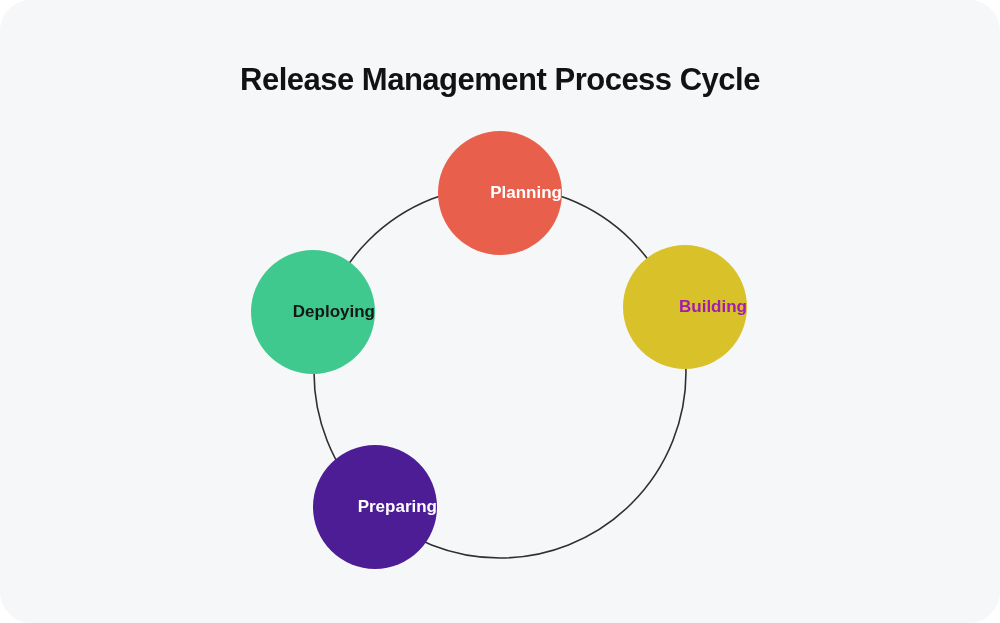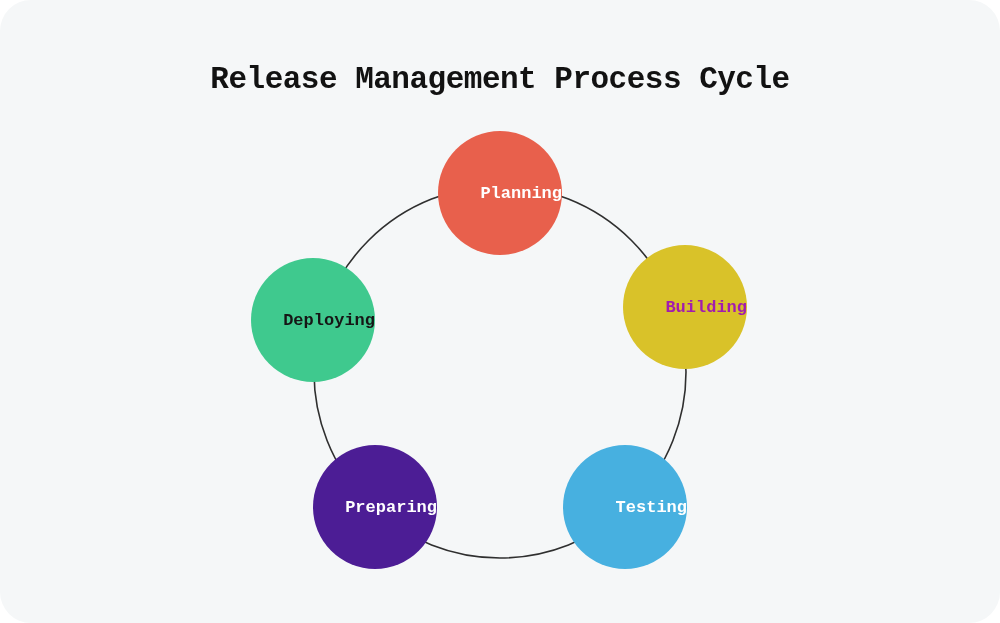--- a/index.html
+++ b/index.html
@@ -4,21 +4,21 @@
 <style>
   html, body {
     margin: 0;
     padding: 0;
   }
   .canvas {
     position: relative;
     width: 1000px;
     height: 623px;
     background: #f5f7f8;
-    font-family: Liberation Mono, monospace;
+    font-family: Liberation Sans, sans-serif;
     overflow: hidden;
     border-radius: 31px;
   }
   .title {
     position: absolute;
     left: 0;
     right: 0;
     top: 62px;
     margin: 0;
     text-align: center;
@@ -43,44 +43,41 @@
     font-size: 17px;
     font-weight: bold;
     text-align: center;
     user-select: none;
   }
   
   .node-planning  { left: 438px; top: 131px; }
   .node-building  { left: 623px; top: 245px; }
   .node-testing   { left: 563px; top: 445px; }
   .node-preparing { left: 313px; top: 445px; }
-  .node-deploying { left: 251px; top: 258px; }
+  .node-deploying { left: 251px; top: 250px; }
 </style>
 </head>
 <body>
 
 <div class="canvas" style="background: rgb(245, 247, 248);">
 
   <h1 class="title">Release Management Process Cycle</h1>
 
   <svg class="ring" width="1000" height="623" aria-hidden="true">
     <circle cx="500" cy="372" r="186" fill="none" stroke="#2f2f2f" stroke-width="1.6"></circle>
   </svg>
 
   <div class="node node-planning" style="background: rgb(232, 96, 76); color: rgb(255, 255, 255);">
     <span>Planning</span>
   </div>
 
   <div class="node node-building" style="background: rgb(217, 194, 41); color: #a21caf;">
     <span>Building</span>
   </div>
 
-  <div class="node node-testing" style="background: rgb(71, 176, 224); color: rgb(255, 255, 255);">
-    <span>Testing</span>
-  </div>
 
   <div class="node node-preparing" style="background: #4c1d95; color: rgb(255, 255, 255);">
     <span>Preparing</span>
   </div>
 
   <div class="node node-deploying" style="background: rgb(63, 201, 142); color: rgb(22, 22, 22);">
     <span>Deploying</span>
   </div>
 
 </div>

